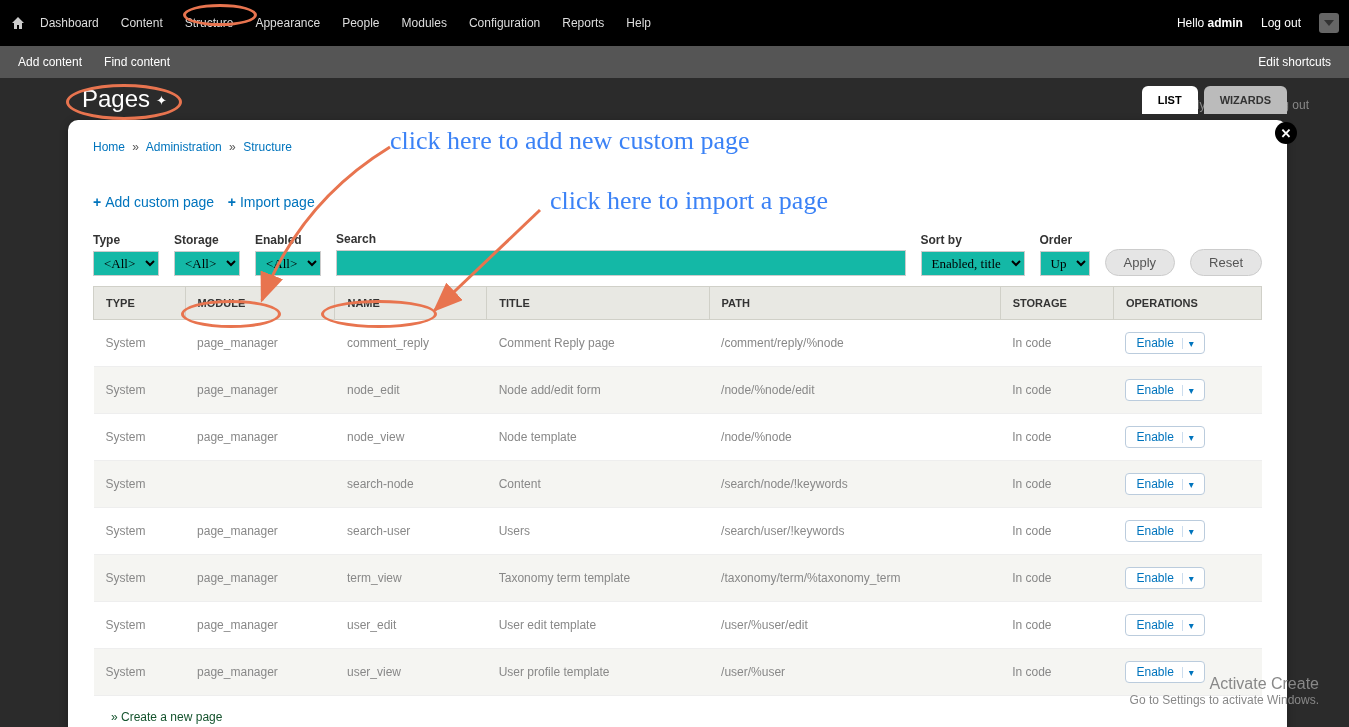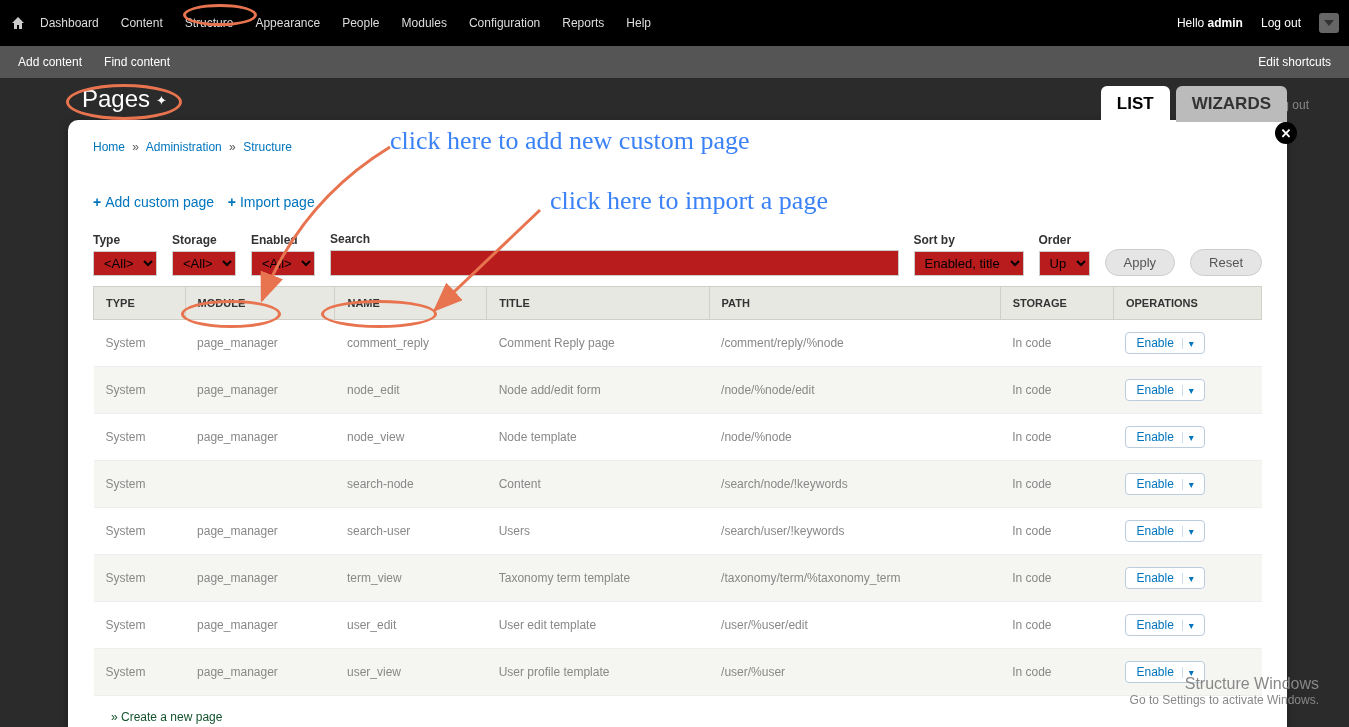--- a/index.html
+++ b/index.html
@@ -24,41 +24,41 @@
 .siteheader .localhost { position: absolute; left: 310px; top: 38px; color: #7a7a7a; font-size: 28px; font-style: italic; }
 .siteheader .acct { position: absolute; right: 40px; top: 20px; font-size: 12px; color: #888; display: flex; gap: 18px; }
 
 
 .page-title-wrap { position: absolute; left: 68px; top: 85px; z-index: 20; }
 .page-title { color: #fff; font-size: 24px; padding: 4px 14px; position: relative; }
 .page-title .gear { font-size: 13px; margin-left: 6px; vertical-align: middle; }
 
 
 .tabs { position: absolute; right: 62px; top: 86px; display: flex; gap: 6px; z-index: 20; }
-.tab { background: #bbb; color: #333; padding: 8px 16px; border-radius: 6px 6px 0 0; font-size: 17px; font-weight: bold; cursor: pointer; }
+.tab { background: #bbb; color: #333; padding: 8px 16px; border-radius: 6px 6px 0 0; font-size: 11px; font-weight: bold; cursor: pointer; }
 .tab.active { background: #fff; color: #000; }
 
 
 .panel { position: absolute; left: 68px; top: 120px; right: 62px; background: #fff; border-radius: 10px; padding: 20px 25px 30px; box-shadow: 0 2px 8px rgba(0,0,0,0.3); }
 .close-btn { position: absolute; right: -10px; top: 2px; width: 22px; height: 22px; background: #000; color: #fff; border-radius: 50%; display: flex; align-items: center; justify-content: center; font-weight: bold; cursor: pointer; font-size: 13px; }
 
 
 .breadcrumb { font-size: 12px; color: #0074BD; margin-bottom: 40px; }
 .breadcrumb span.sep { color: #555; margin: 0 4px; }
 .breadcrumb a { color: #0074BD; text-decoration: none; cursor: pointer; }
 
 
 .action-links { margin-bottom: 22px; }
 .action-links a { color: #0074BD; text-decoration: none; font-size: 14px; margin-right: 10px; cursor: pointer; display: inline-block; }
 .action-links .plus { color: #0074BD; font-weight: bold; margin-right: 4px; }
 
 
 .filters { display: flex; align-items: flex-end; gap: 15px; margin-bottom: 10px; }
 .filter-group label { display: block; font-size: 12px; font-weight: bold; color: #333; margin-bottom: 4px; }
-.filter-group select, .filter-group input { font-size: 13px; padding: 3px 6px; border: 1px solid #ccc; background: #b91c1c; }
+.filter-group select, .filter-group input { font-size: 13px; padding: 3px 6px; border: 1px solid #ccc; background: #14b8a6; font-family: Liberation Serif, serif; }
 .filter-group.search { flex: 1; }
 .filter-group.search input { width: 100%; height: 26px; }
 .btn { background: #e5e5e5; border: 1px solid #ccc; border-radius: 14px; padding: 5px 18px; font-size: 13px; color: #555; cursor: pointer; }
 
 
 table { width: 100%; border-collapse: collapse; margin-top: 6px; }
 thead th { background: #e8e8e3; text-align: left; font-size: 11px; font-weight: bold; color: #333; padding: 10px 12px; border: 1px solid #d0d0c8; text-transform: uppercase; }
 tbody td { padding: 12px; font-size: 12px; color: #888; border-bottom: 1px solid #eee; }
 tbody tr:nth-child(even) { background: #f5f5f2; }
 .enable-btn { border: 1px solid #bcd; background: #fff; color: #0074BD; font-size: 12px; padding: 3px 10px; border-radius: 4px; cursor: pointer; display: inline-flex; align-items: center; gap: 8px; }
@@ -292,15 +292,15 @@
         <path d="M0,0 L10,4 L0,8 Z" fill="#e8744f"></path>
       </marker>
     </defs>
   <path d="M110,12 L5,112" stroke="#e8744f" stroke-width="3" fill="none" marker-end="url(#ah2)"></path>
 </svg>
 
 <div class="anno-text" style="left:390px; top:126px;">click here to add new custom page</div>
 <div class="anno-text" style="left:550px; top:186px; width:350px;">click here to import a page</div>
 
 <div class="activate">
-  <div>Structure Windows</div>
+  <div>Activate Create</div>
   <div class="sub">Go to Settings to activate Windows.</div>
 </div>
 
 </body></html>

